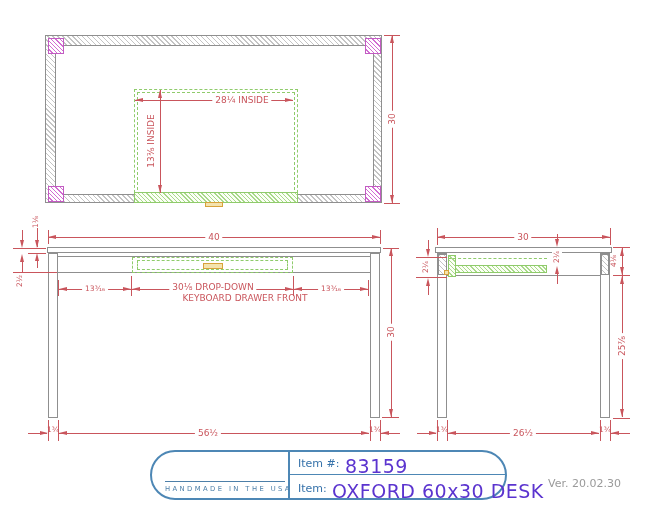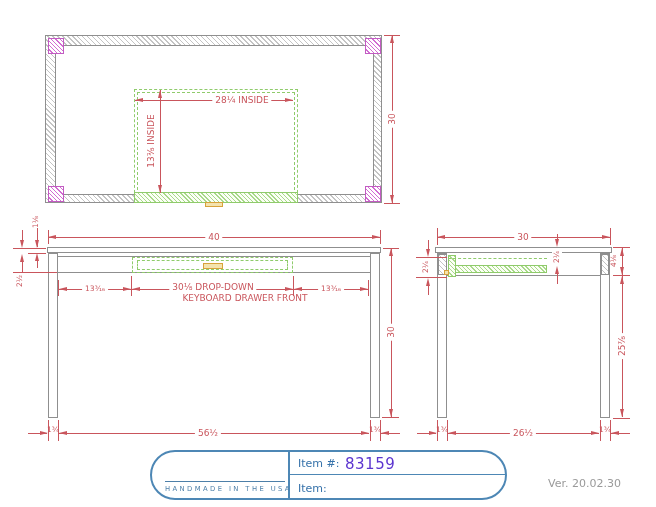--- a/index.html
+++ b/index.html
@@ -34,21 +34,21 @@
   .tb-vdiv{position:absolute;left:288px;top:450px;width:2px;height:50px;background:#4d87b5;}
   .tb-hdiv{position:absolute;left:290px;top:474px;width:216px;height:1px;background:#4d87b5;}
   .brand{position:absolute;left:165px;top:454px;width:120px;text-align:center;
          font-family:"Liberation Serif",serif;color:#4d7fa8;letter-spacing:1px;line-height:24px;}
   .brand .big{font-size:25px;}
   .brand .small{font-size:18px;}
   .brand-rule{position:absolute;left:165px;top:481px;width:120px;height:1px;background:#4d7fa8;}
   .tagline{position:absolute;left:165px;top:485px;width:122px;text-align:center;color:#4d7fa8;
            font-size:6.8px;letter-spacing:2.4px;white-space:nowrap;}
   .lbl-blue{position:absolute;color:#3672aa;font-size:11px;white-space:nowrap;}
-  .val-purple{position:absolute;color:#5b34cf;font-size:15px;letter-spacing:0.5px;white-space:nowrap;}
+  .val-purple{position:absolute;color:#5b34cf;font-size:19px;letter-spacing:0.5px;white-space:nowrap;}
   .ver{position:absolute;left:548px;top:477px;color:#9a9a9a;font-size:11px;}
 </style>
 </head>
 <body>
 
 <div id="canvas">
 
   <div class="hatch-gray" style="position:absolute;left:45px;top:35px;width:337px;height:168px;border:1px solid #8f8f8f;box-sizing:border-box;">
     <div style="position:absolute;left:9px;top:9px;width:317px;height:148px;background:#fff;border:1px solid #8f8f8f;"></div>
     <div class="hatch-mag" style="position:absolute;left:2px;top:2px;width:16px;height:16px;"></div>
@@ -211,15 +211,16 @@
   <div class="ar l" style="left:611px;top:431px;"></div>
 
   <div class="tb"></div>
   <div class="tb-vdiv"></div>
   <div class="tb-hdiv"></div>
   <div class="brand-rule"></div>
   <div class="tagline">HANDMADE IN THE USA</div>
   <span class="lbl-blue" style="left:298px;top:457px;">Item #:</span>
   <span class="val-purple" style="left:345px;top:455px;">83159</span>
   <span class="lbl-blue" style="left:298px;top:482px;">Item:</span>
+  <span class="val-purple" style="left:332px;top:480px;">OXFORD 60x30 DESK</span>
   <span class="ver">Ver. 20.02.30</span>
 
 </div>
 
 </body></html>

